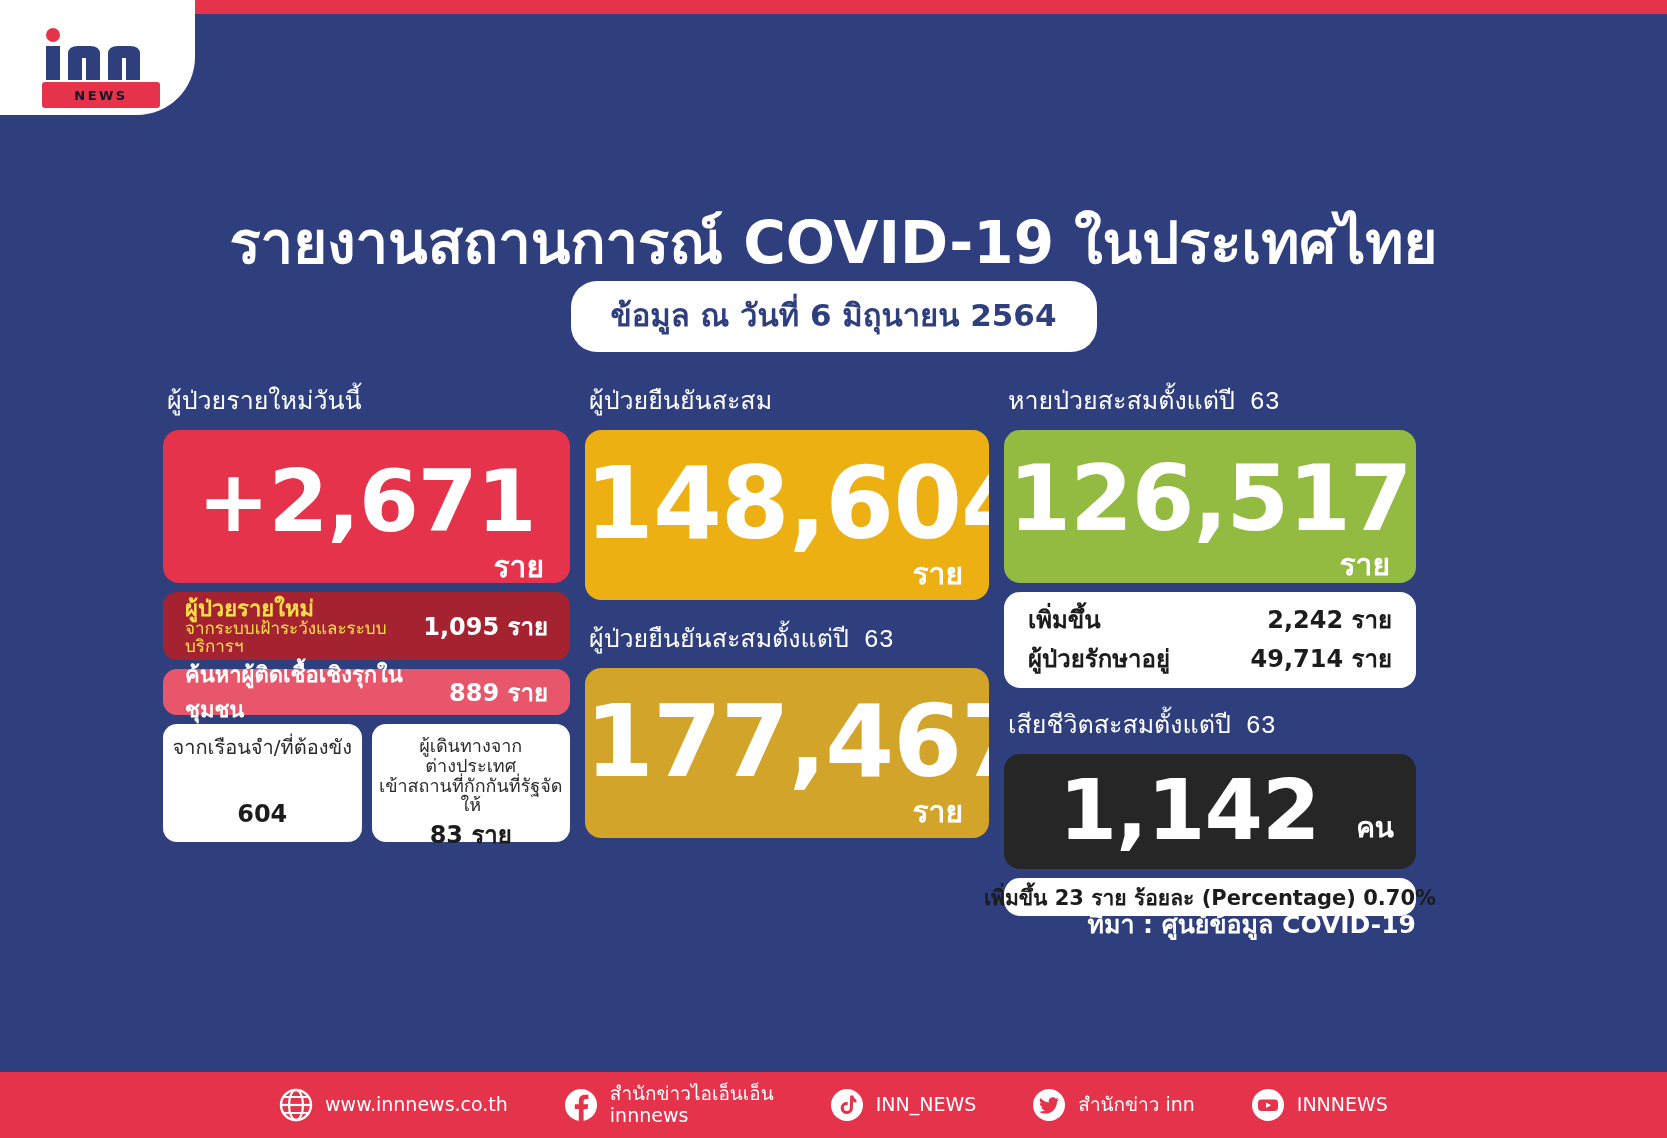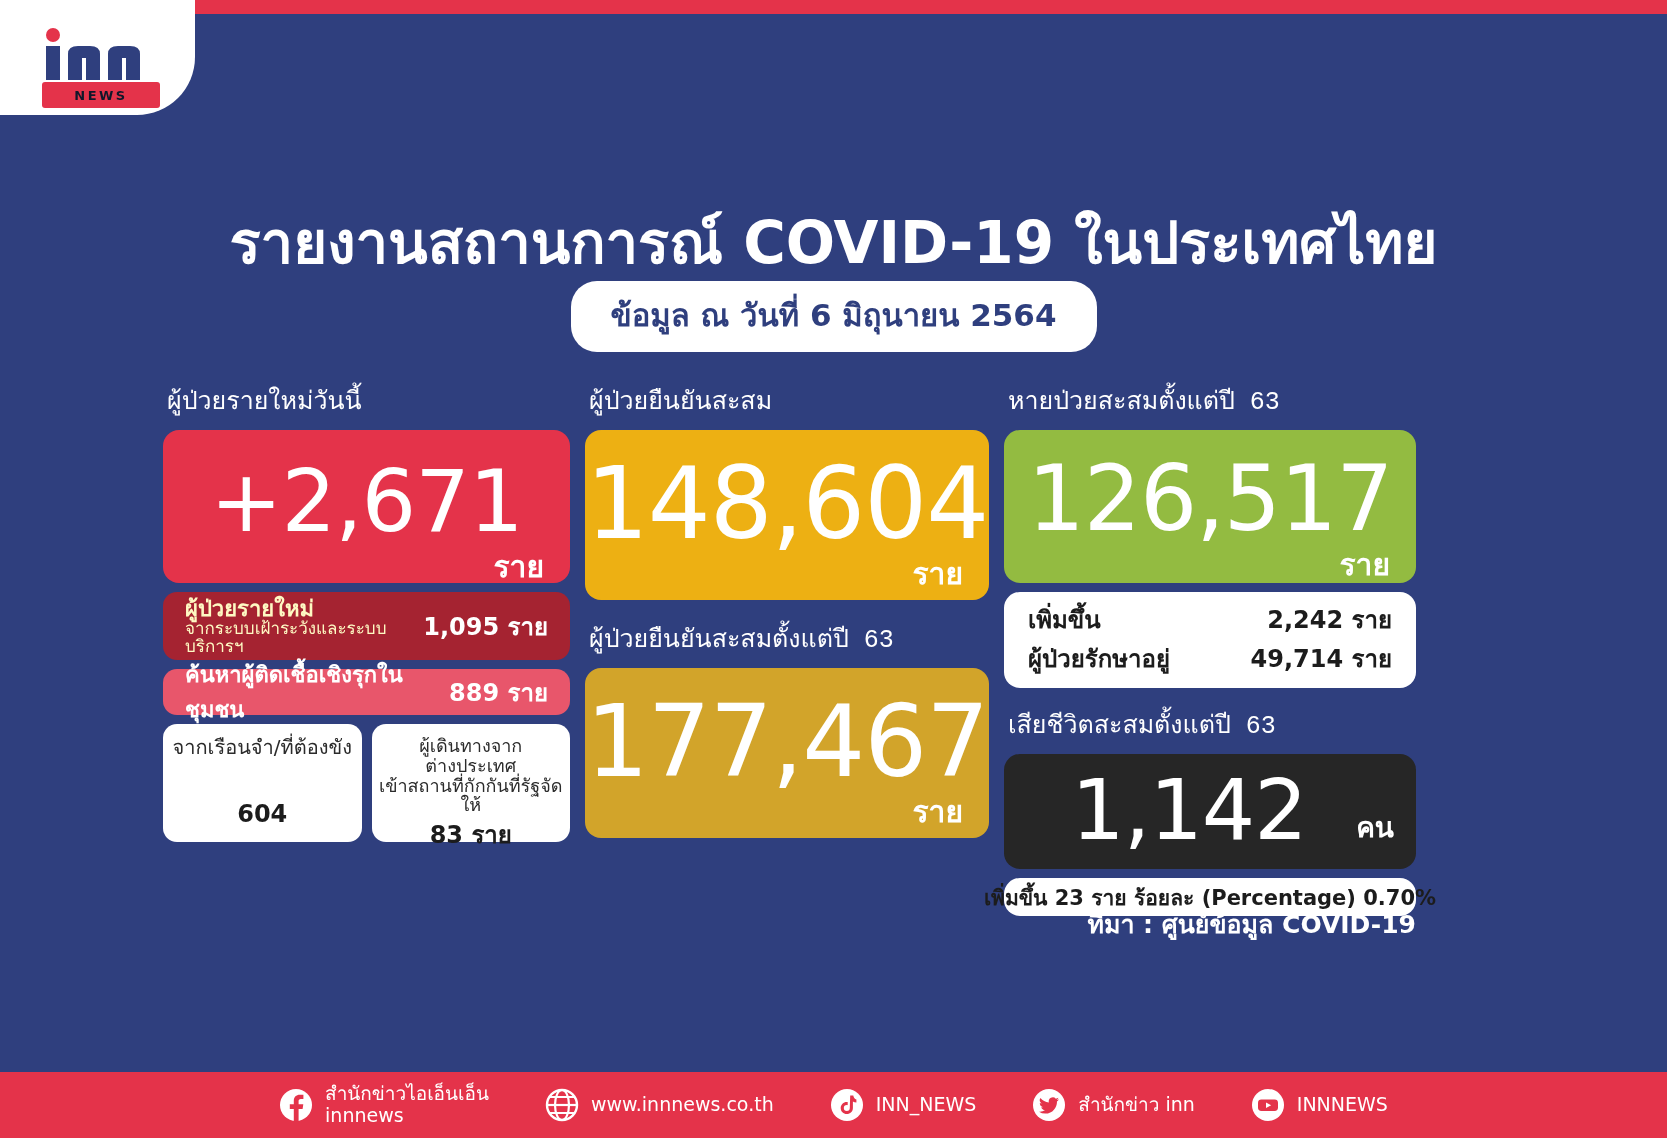--- a/index.html
+++ b/index.html
@@ -40,40 +40,40 @@
 
   .sec-label{
     color:#ffffff;font-size:25px;font-weight:normal;margin:0 0 10px 4px;white-space:nowrap;font-family:Liberation Mono, monospace;
   }
 
   .bigcard{
     border-radius:16px;position:relative;box-sizing:border-box;
     padding:0;overflow:hidden;
   }
   .bignum{
-    color:#ffffff;font-weight:normal;line-height:1;text-align:center;
+    color:#ffffff;font-weight:bold;line-height:1;text-align:center;
     letter-spacing:-1px;
   }
   .unit{
     color:#ffffff;font-size:30px;font-weight:bold;text-align:right;
     padding-right:26px;line-height:1;
   }
 
   
   .card-new{background:#e4334a;height:153px;}
   .card-new .bignum{font-size:86px;padding-top:28px;}
   .card-new .unit{margin-top:8px;}
 
   
   .strip-darkred{
     background:#a52331;border-radius:14px;margin-top:9px;height:68px;
     display:flex;align-items:center;justify-content:space-between;
     padding:0 22px;box-sizing:border-box;
   }
-  .strip-darkred .lab{color:#fef9c3;line-height:1.05;}
+  .strip-darkred .lab{color:#fde047;line-height:1.05;}
   .strip-darkred .lab .l1{font-size:22px;font-weight:bold;}
   .strip-darkred .lab .l2{font-size:17px;font-weight:normal;}
   .strip-darkred .val{color:#fff;font-size:24px;font-weight:bold;white-space:nowrap;}
 
   
   .strip-pink{
     background:#e8566b;border-radius:14px;margin-top:9px;height:46px;
     display:flex;align-items:center;justify-content:space-between;
     padding:0 22px;box-sizing:border-box;
   }
@@ -234,43 +234,43 @@
 
   <div class="pill-white">เพิ่มขึ้น 23 ราย  ร้อยละ (Percentage) 0.70%</div>
 </div>
 
 <div class="source">ที่มา : ศูนย์ข้อมูล COVID-19</div>
 
 <div class="footer">
 
   <div class="fitem">
     <svg class="ficon" viewBox="0 0 34 34">
-      <circle cx="17" cy="17" r="16" fill="#fff"></circle>
-      <path d="M19.6 33V21h4l.7-4.7h-4.7v-3c0-1.35.38-2.27 2.3-2.27h2.5V6.85c-.43-.06-1.9-.19-3.6-.19-3.57 0-6 2.18-6 6.18v3.46h-4V21h4v12z" fill="#e4334a"></path>
-    </svg>
-    <div class="ftxt">
-      <div>สำนักข่าวไอเอ็นเอ็น</div>
-      <div>innnews</div>
-    </div>
-  </div>
-
-  <div class="fitem">
-    <svg class="ficon" viewBox="0 0 34 34">
       <circle cx="17" cy="17" r="15" fill="none" stroke="#fff" stroke-width="2.4"></circle>
       <ellipse cx="17" cy="17" rx="7" ry="15" fill="none" stroke="#fff" stroke-width="2.2"></ellipse>
       <line x1="2" y1="17" x2="32" y2="17" stroke="#fff" stroke-width="2.2"></line>
       <line x1="4.5" y1="9" x2="29.5" y2="9" stroke="#fff" stroke-width="2"></line>
       <line x1="4.5" y1="25" x2="29.5" y2="25" stroke="#fff" stroke-width="2"></line>
     </svg>
     <div class="ftxt">www.innnews.co.th</div>
   </div>
 
   <div class="fitem">
     <svg class="ficon" viewBox="0 0 34 34">
       <circle cx="17" cy="17" r="16" fill="#fff"></circle>
+      <path d="M19.6 33V21h4l.7-4.7h-4.7v-3c0-1.35.38-2.27 2.3-2.27h2.5V6.85c-.43-.06-1.9-.19-3.6-.19-3.57 0-6 2.18-6 6.18v3.46h-4V21h4v12z" fill="#e4334a"></path>
+    </svg>
+    <div class="ftxt">
+      <div>สำนักข่าวไอเอ็นเอ็น</div>
+      <div>innnews</div>
+    </div>
+  </div>
+
+  <div class="fitem">
+    <svg class="ficon" viewBox="0 0 34 34">
+      <circle cx="17" cy="17" r="16" fill="#fff"></circle>
       <path d="M20.2 7.5h3.1c.2 1.9 1.3 3.5 3.1 3.9v3.1c-1.3 0-2.5-.4-3.5-1.1v6.6c0 3.4-2.7 6.1-6.1 6.1s-6.1-2.7-6.1-6.1 2.7-6.1 6.1-6.1c.3 0 .6 0 .9.1v3.2c-.3-.1-.6-.2-.9-.2a3 3 0 1 0 3 3z" fill="#e4334a"></path>
     </svg>
     <div class="ftxt">INN_NEWS</div>
   </div>
 
   <div class="fitem">
     <svg class="ficon" viewBox="0 0 34 34">
       <circle cx="17" cy="17" r="16" fill="#fff"></circle>
       <path d="M27 11.3c-.73.33-1.52.55-2.35.65a4.1 4.1 0 0 0 1.8-2.27 8.2 8.2 0 0 1-2.6 1 4.1 4.1 0 0 0-7 3.74A11.63 11.63 0 0 1 8.4 10.1a4.1 4.1 0 0 0 1.27 5.47c-.67-.02-1.3-.2-1.86-.5v.05a4.1 4.1 0 0 0 3.29 4.02c-.6.16-1.25.18-1.86.07a4.1 4.1 0 0 0 3.83 2.85A8.23 8.23 0 0 1 7 23.77a11.6 11.6 0 0 0 6.29 1.84c7.55 0 11.68-6.25 11.68-11.67l-.01-.53A8.3 8.3 0 0 0 27 11.3z" fill="#e4334a"></path>
     </svg>

